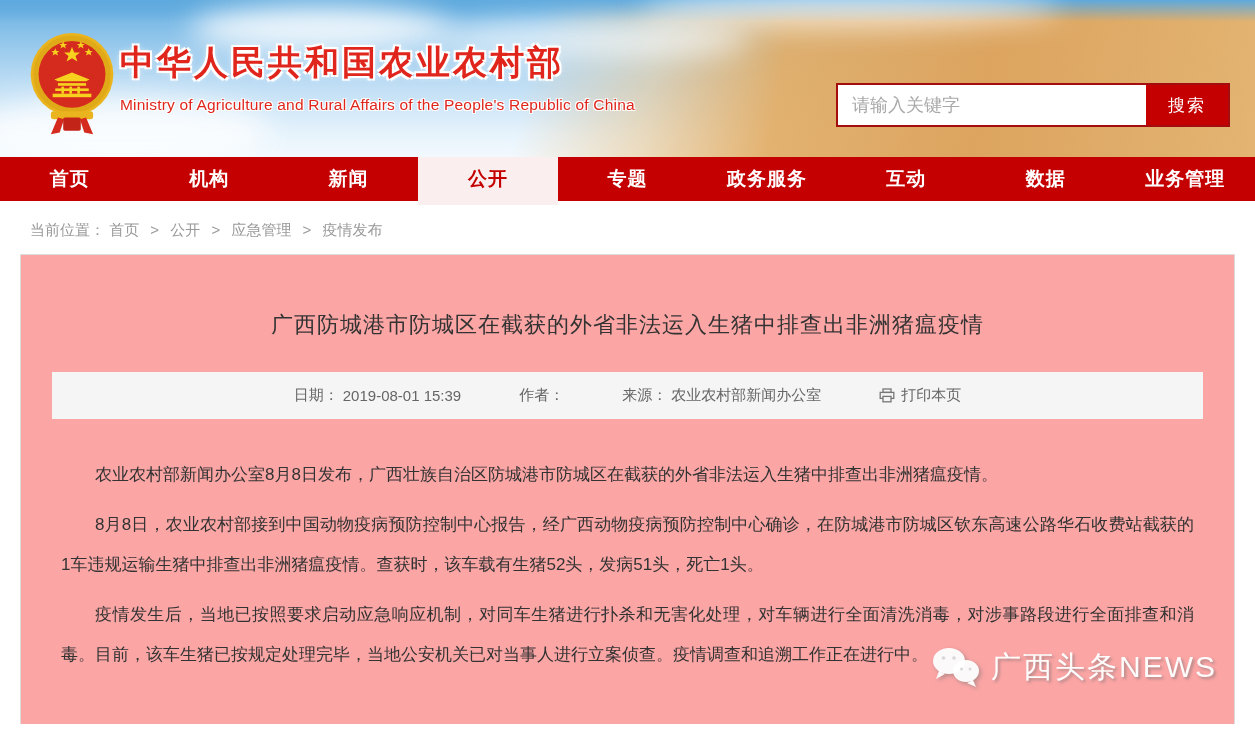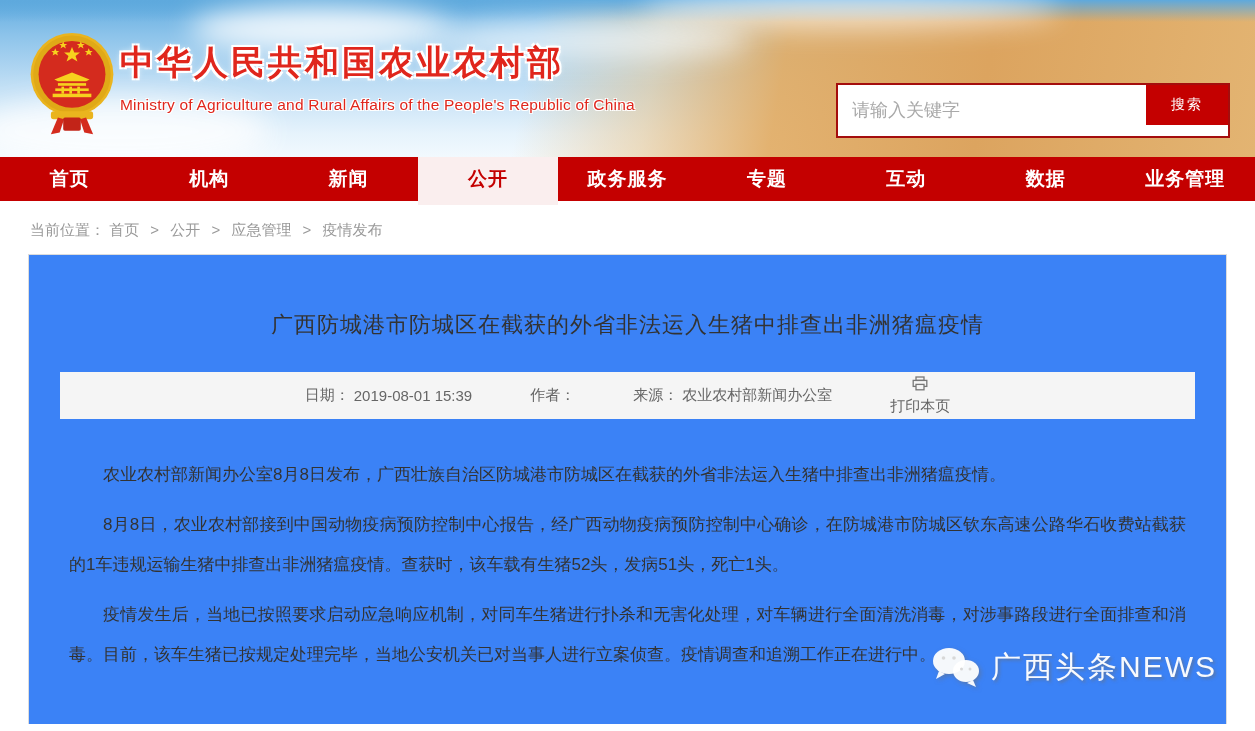--- a/index.html
+++ b/index.html
@@ -21,45 +21,45 @@
 
   .emblem { position:absolute; left:28px; top:30px; }
   .site-titles { position:absolute; left:120px; top:40px; }
   .site-title-zh { font-size:34px; font-weight:bold; letter-spacing:3px; color:#e0261c;
     text-shadow:-2px -2px 0 #fff, 2px -2px 0 #fff, -2px 2px 0 #fff, 2px 2px 0 #fff, 0 0 6px #fff; }
   .site-title-en { margin-top:10px; font-size:15.5px; font-weight:normal; color:#e0261c; letter-spacing:.2px;
     text-shadow:-1px -1px 0 #fff, 1px -1px 0 #fff, -1px 1px 0 #fff, 1px 1px 0 #fff; }
 
   .search-box { position:absolute; right:25px; top:83px; display:flex;
     border:2px solid #a40d0d; background:#fff; }
-  .search-input { width:308px; height:51px; border:none; outline:none; padding:0 14px;
+  .search-input { width:308px; height:40px; border:none; outline:none; padding:0 14px;
     font-size:18px; color:#333; font-family:inherit; }
   .search-input::placeholder { color:#a9a9a9; }
   .search-btn { width:82px; height:40px; border:none; background:#c40000; color:#fff;
-    font-size:14px; cursor:pointer; font-family:inherit; letter-spacing:2px; }
+    font-size:17px; cursor:pointer; font-family:inherit; letter-spacing:2px; }
 
   
   .nav { position:relative; height:44px; background:#c40000; display:flex; z-index:5; }
   .nav-item { flex:1; text-align:center; line-height:44px; color:#fff; font-size:19px;
     font-weight:bold; cursor:pointer; letter-spacing:1px; }
   .nav-item.active { background:#faeeee; color:#c40000; height:48px; }
 
   
   .breadcrumb { padding:20px 12px 14px 30px; font-size:15px; color:#999; }
   .breadcrumb .crumb { color:#999; cursor:pointer; }
   .breadcrumb .sep { margin:0 7px; color:#999; }
 
   
-  .content-box { margin:0 28px; height:470px; background:#3b82f6; border:1px solid #dcdcdc; border-bottom:none; }
+  .content-box { margin:0 20px; height:470px; background:#fca5a5; border:1px solid #dcdcdc; border-bottom:none; }
   .article-title { margin-top:55px; text-align:center; font-size:22px; color:#333;
     font-weight:400; letter-spacing:1px; }
   .meta-bar { margin:32px 31px 0; height:47px; background:#f5f5f5; display:flex;
     align-items:center; justify-content:center; gap:58px; font-size:15px; color:#666; }
   .meta-item { display:flex; align-items:center; gap:4px; }
-  .print-link { cursor:pointer; display:flex; align-items:center; gap:6px;flex-direction:column; }
+  .print-link { cursor:pointer; display:flex; align-items:center; gap:6px; }
   .article-body { padding:36px 40px 0; font-size:17px; color:#333; line-height:40px; }
   .article-body p { text-indent:2em; margin-bottom:10px; text-align:justify; }
 
   
   .watermark { position:absolute; right:38px; top:646px; display:flex; align-items:center;
     gap:10px; pointer-events:none; }
   .watermark-text { font-size:30px; color:rgba(255,255,255,.96); letter-spacing:2px;
     text-shadow:2px 2px 3px rgba(110,110,110,.55); }
 </style>
 </head>
@@ -106,22 +106,22 @@
     <input class="search-input" type="text" placeholder="请输入关键字" style="">
     <button class="search-btn">搜索</button>
   </div>
 </div>
 
 <div class="nav">
   <div class="nav-item">首页</div>
   <div class="nav-item">机构</div>
   <div class="nav-item">新闻</div>
   <div class="nav-item active">公开</div>
+  <div class="nav-item">专题</div>
   <div class="nav-item">政务服务</div>
-  <div class="nav-item">专题</div>
   <div class="nav-item">互动</div>
   <div class="nav-item">数据</div>
   <div class="nav-item">业务管理</div>
 </div>
 
 <div class="breadcrumb">
   <span>当前位置：</span>
   <span class="crumb">首页</span>
   <span class="sep">&gt;</span>
   <span class="crumb">公开</span>

